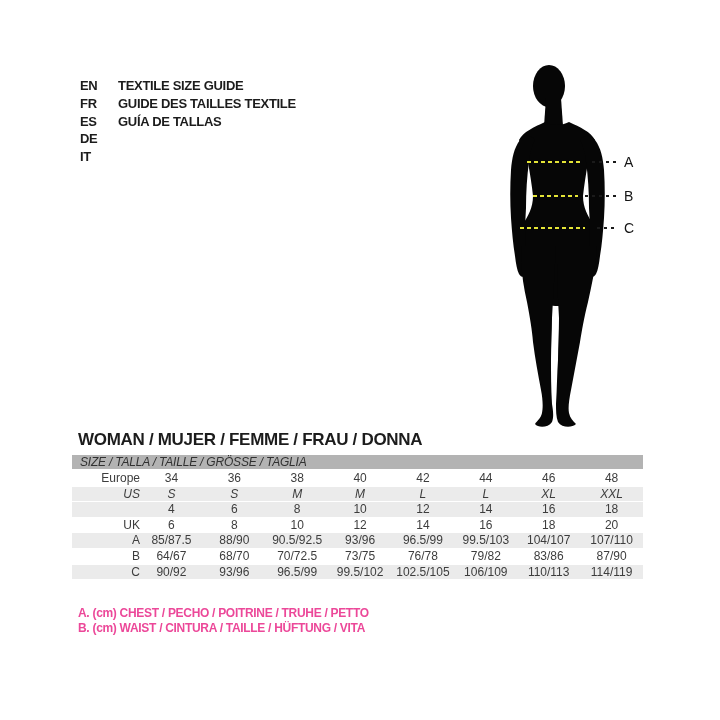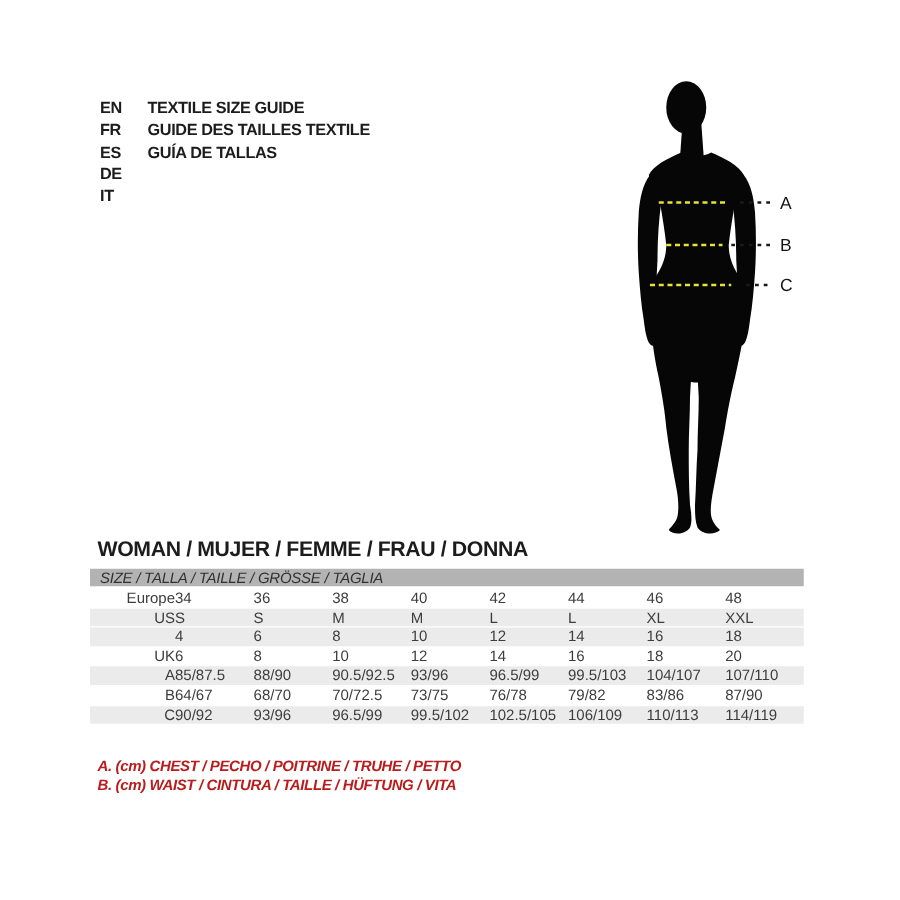--- a/index.html
+++ b/index.html
@@ -17,25 +17,25 @@
   .marker-label{font-family:"Liberation Sans",sans-serif;font-size:14px;fill:#141414;}
   
   .woman-heading{position:absolute;left:78px;top:430px;font-weight:bold;font-size:17px;
     letter-spacing:-0.3px;color:#1c1c1c;white-space:nowrap;}
   
   .size-table{position:absolute;left:72px;top:455px;width:571px;font-size:12px;color:#3d3d3d;}
   .size-header{height:14px;line-height:14px;padding-left:8px;margin-bottom:2px;
     font-size:12px;color:#313131;letter-spacing:-0.2px;white-space:nowrap;}
   .size-row{display:flex;height:14.6px;line-height:14.6px;margin-bottom:1px;}
   .cell-label{width:60px;padding-left:8px;text-align:right;}
-  .cell{flex:1;white-space:nowrap;}
+  .cell{flex:1;text-align:center;white-space:nowrap;}
   
   .legend{position:absolute;left:78px;top:606px;}
   .legend-line{height:15.4px;line-height:15.4px;font-weight:bold;font-size:12px;
-    letter-spacing:-0.3px;color:#b91c1c;white-space:nowrap;font-style:italic;}
+    letter-spacing:-0.3px;color:#ec4899;white-space:nowrap;}
 </style>
 </head>
 <body>
 
 <div class="canvas">
 
   <div class="lang-block">
       <div class="lang-row">
         <span class="lang-code">EN</span>
         <span class="lang-label">TEXTILE SIZE GUIDE</span>
@@ -109,21 +109,21 @@
           <div class="cell-label">Europe</div>
           <div class="cell">34</div>
           <div class="cell">36</div>
           <div class="cell">38</div>
           <div class="cell">40</div>
           <div class="cell">42</div>
           <div class="cell">44</div>
           <div class="cell">46</div>
           <div class="cell">48</div>
         </div>
-        <div class="size-row" style="background: rgb(235, 235, 235);">
+        <div class="size-row" style="background: rgb(235, 235, 235); font-style: italic;">
           <div class="cell-label">US</div>
           <div class="cell">S</div>
           <div class="cell">S</div>
           <div class="cell">M</div>
           <div class="cell">M</div>
           <div class="cell">L</div>
           <div class="cell">L</div>
           <div class="cell">XL</div>
           <div class="cell">XXL</div>
         </div>

